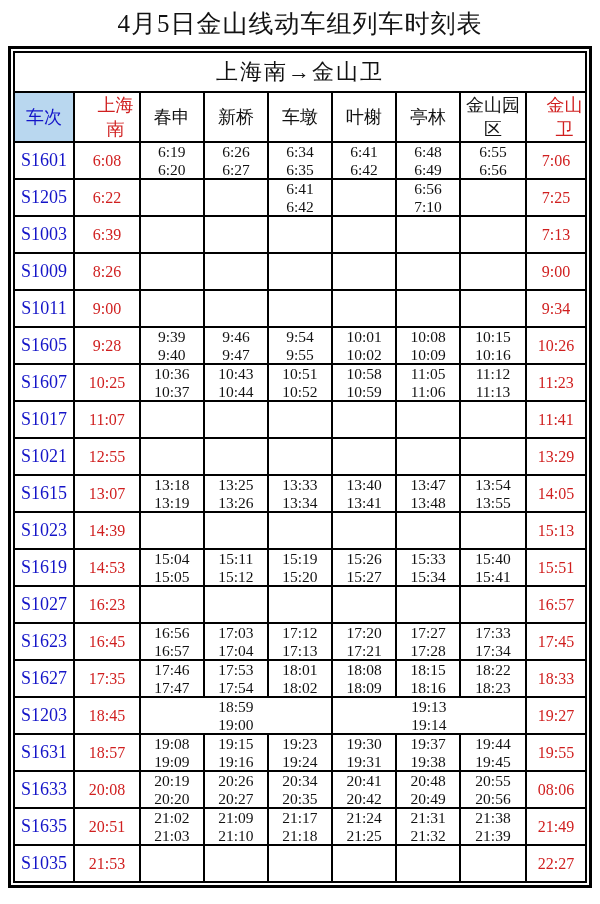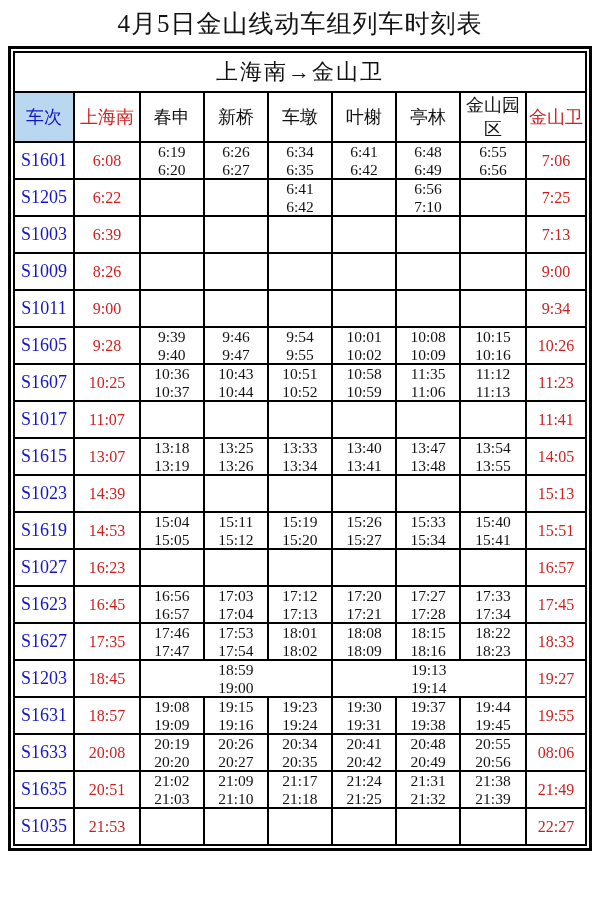--- a/index.html
+++ b/index.html
@@ -45,21 +45,21 @@
     font-size:22px;
     font-weight:normal;
     letter-spacing:2px;
   }
   .col-head th{
     height:35px;
     font-size:18px;
     font-weight:normal;
   }
   .th-trainno{background:var(--hdr-bg);color:var(--blue);}
-  .th-origin,.th-dest{color:var(--red);}
+  .th-origin,.th-dest{color:var(--red);padding-left:17px;}
   .th-park{font-size:13.5px;}
   tbody td{height:35px;font-size:16px;}
   td.train{color:var(--blue);font-size:18px;}
   td.dep,td.arr{color:var(--red);}
   td.stop div{line-height:17.5px;font-size:15.5px;}
   
   col.c-train{width:10.45%;}
   col.c-origin{width:11.45%;}
   col.c-mid{width:11.15%;}
   col.c-park{width:11.45%;}
@@ -221,39 +221,50 @@
           </td>
           <td class="stop">
             <div>10:51</div>
             <div>10:52</div>
           </td>
           <td class="stop">
             <div>10:58</div>
             <div>10:59</div>
           </td>
           <td class="stop">
-            <div>11:35</div>
+            <div>11:05</div>
             <div>11:06</div>
           </td>
           <td class="stop">
             <div>11:12</div>
             <div>11:13</div>
           </td>
           <td class="arr">11:23</td>
         </tr>
         <tr>
           <td class="train">S1017</td>
           <td class="dep">11:07</td>
           <td class="stop"></td>
           <td class="stop"></td>
           <td class="stop"></td>
           <td class="stop"></td>
           <td class="stop"></td>
           <td class="stop"></td>
           <td class="arr">11:41</td>
+        </tr>
+        <tr>
+          <td class="train">S1021</td>
+          <td class="dep">12:55</td>
+          <td class="stop"></td>
+          <td class="stop"></td>
+          <td class="stop"></td>
+          <td class="stop"></td>
+          <td class="stop"></td>
+          <td class="stop"></td>
+          <td class="arr">13:29</td>
         </tr>
         <tr>
           <td class="train">S1615</td>
           <td class="dep">13:07</td>
           <td class="stop">
             <div>13:18</div>
             <div>13:19</div>
           </td>
           <td class="stop">
             <div>13:25</div>

